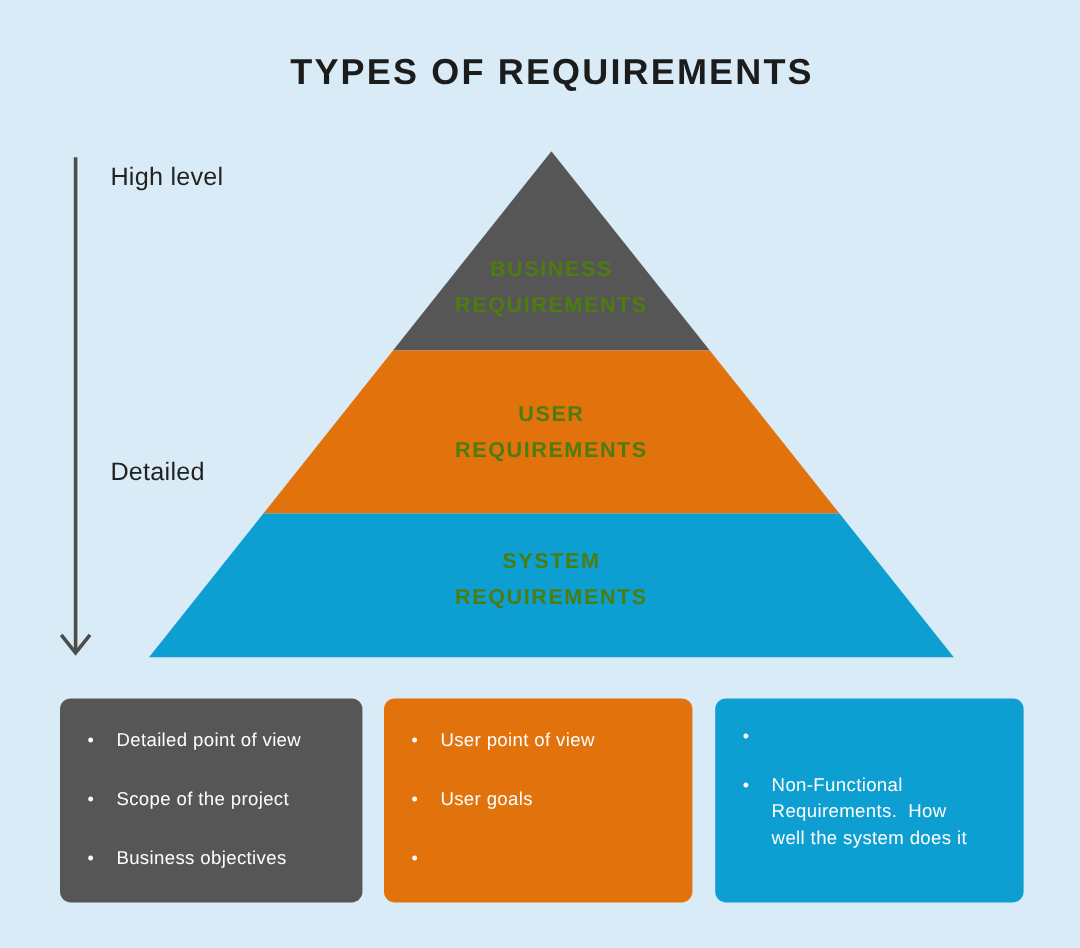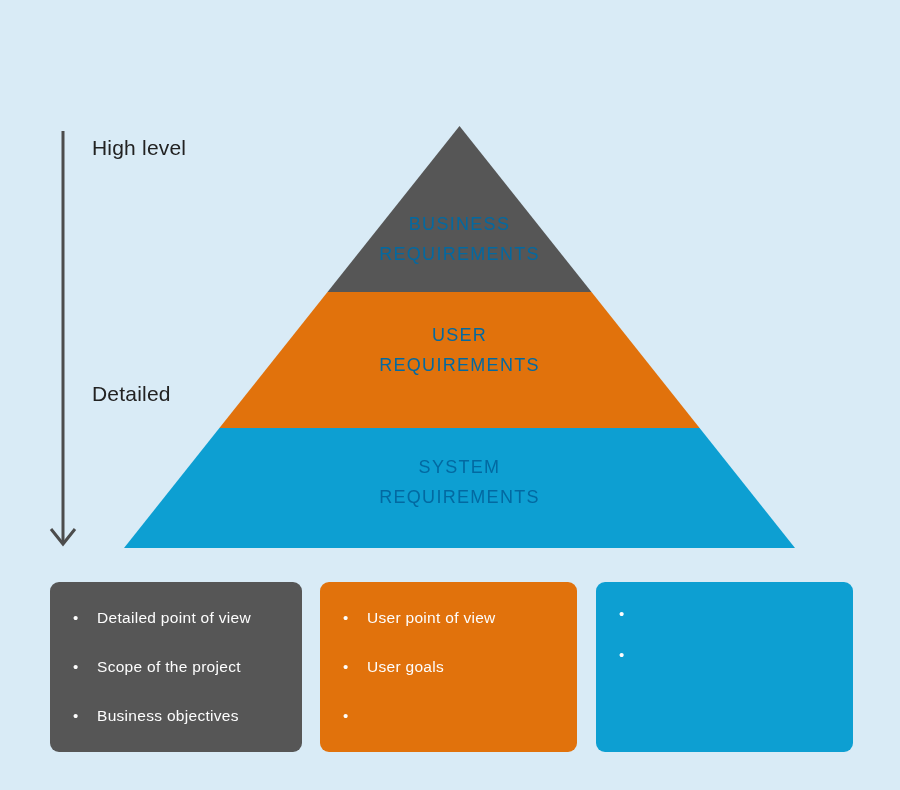--- a/index.html
+++ b/index.html
@@ -23,26 +23,26 @@
     position: absolute; left: 92px;
     font-size: 21px; color: #222; letter-spacing: 0.2px; text-align: right;
   }
   .axis-label.high { top: 136px; }
   .axis-label.detailed { top: 382px; }
 
   .pyramid { position: absolute; left: 124px; top: 126px; width: 671px; height: 422px; }
   .pyramid svg { display: block; }
   .pyr-label {
     position: absolute; left: 0; width: 100%;
-    text-align: center; color: #0369a1;
-    font-size: 18px; font-weight: normal; letter-spacing: 1.3px;
+    text-align: center; color: #4d7c0f;
+    font-size: 18px; font-weight: bold; letter-spacing: 1.3px;
     line-height: 30px; white-space: pre-line;
   }
   .pyr-label.business { top: 83px; }
-  .pyr-label.user { top: 194px; }
+  .pyr-label.user { top: 204px; }
   .pyr-label.system { top: 326px; }
 
   .card {
     position: absolute; top: 582px; height: 170px;
     border-radius: 9px; box-sizing: border-box;
     color: #fdfdfd;
   }
   .card.card-business { left: 50px;  width: 252px; }
   .card.card-user     { left: 320px; width: 257px; }
   .card.card-system   { left: 596px; width: 257px; }
@@ -61,20 +61,21 @@
     flex: 0 0 auto; width: 24px; text-align: left;
     font-size: 15px; line-height: 22px;
   }
   .li-text { white-space: pre-wrap; }
 </style>
 </head>
 <body style="background-color: rgb(217, 235, 246);">
 
 <div class="canvas">
 
+  <h1 class="title">TYPES OF REQUIREMENTS</h1>
 
   <svg class="axis-arrow" width="50" height="440" viewBox="0 0 50 440">
     <line x1="23" y1="11" x2="23" y2="423" stroke-width="3" fill="none" stroke="#4c4c4c"></line>
     <polyline points="11,409 23,424 35,409" stroke-width="3" fill="none" stroke="#4c4c4c"></polyline>
   </svg>
 
   <div class="axis-label high">High level</div>
   <div class="axis-label detailed">Detailed</div>
 
   <div class="pyramid">
@@ -124,17 +125,20 @@
     </ul>
   </div>
 
   <div class="card card-system" style="background-color: rgb(13, 159, 210);">
     <ul>
       <li>
         <span class="bullet">•</span>
       </li>
       <li>
         <span class="bullet">•</span>
+        <span class="li-text">Non-Functional
+Requirements.  How
+well the system does it</span>
       </li>
     </ul>
   </div>
 
 </div>
 
 </body></html>

